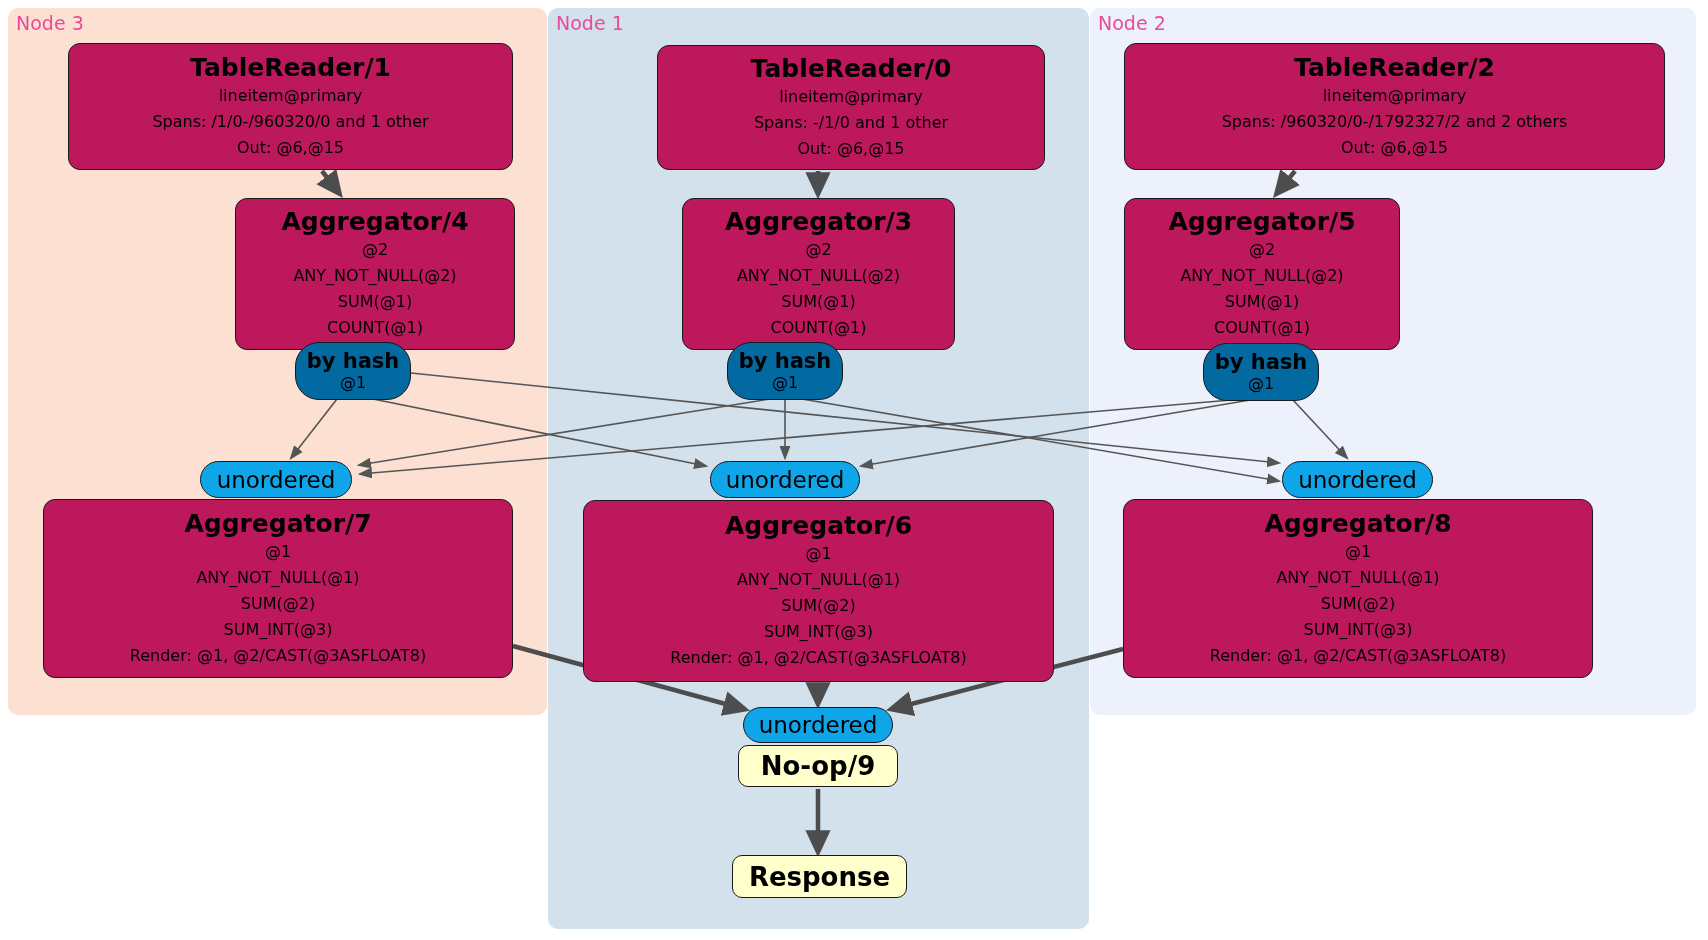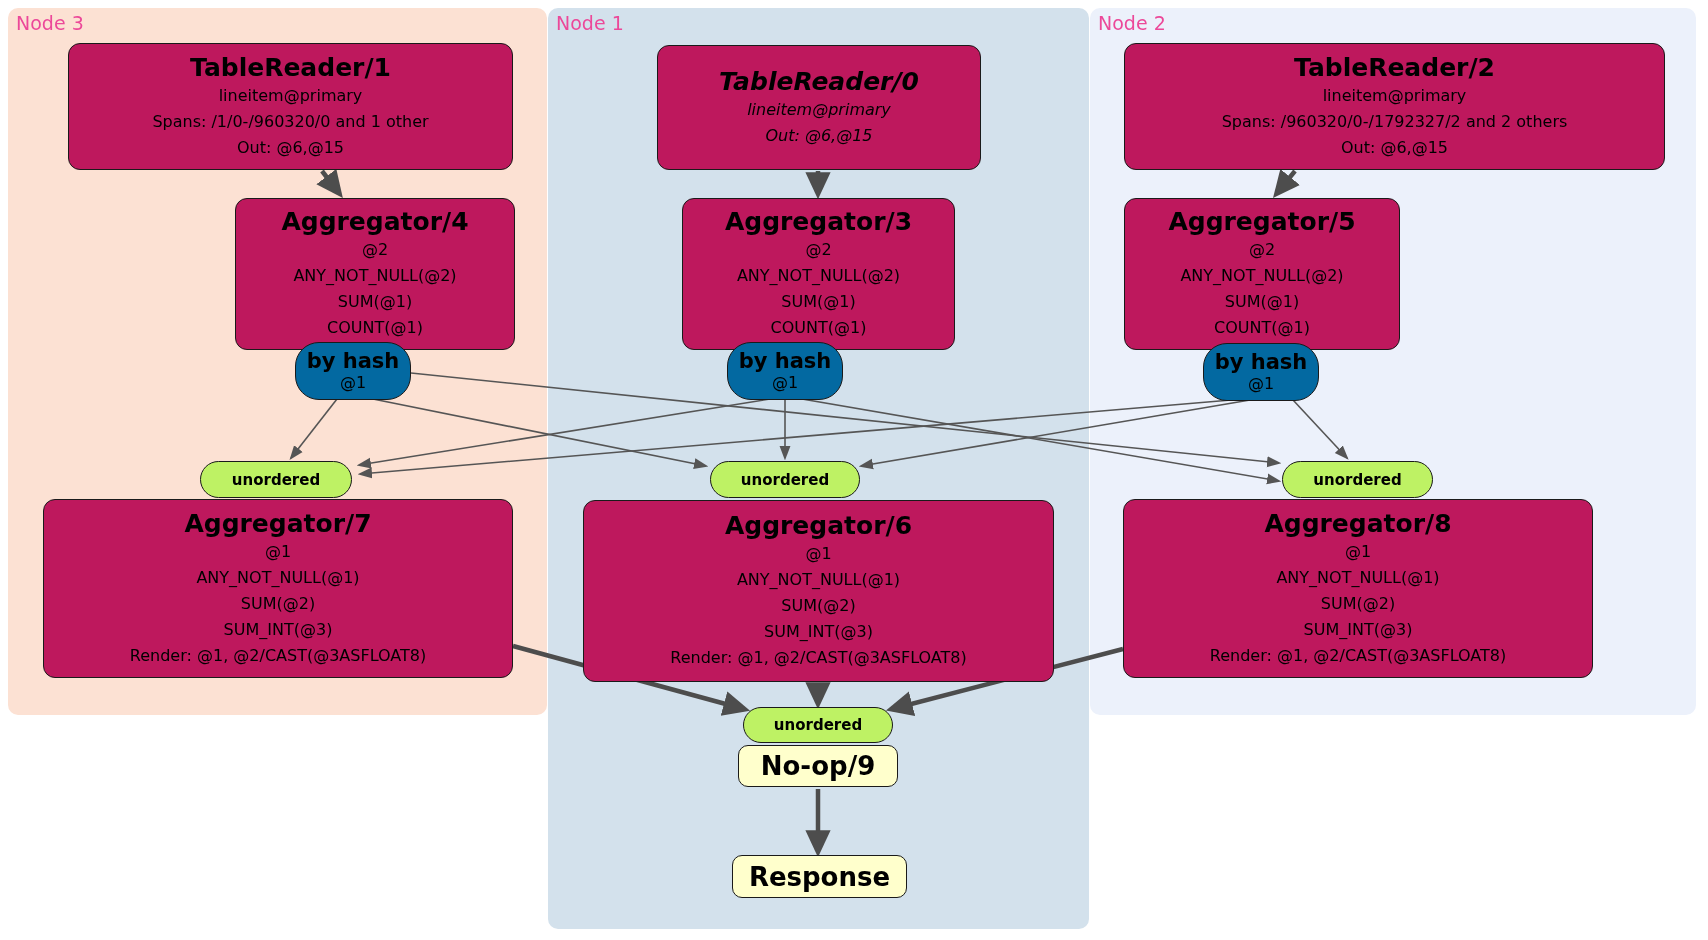--- a/index.html
+++ b/index.html
@@ -23,23 +23,23 @@
   .router{
     position:absolute;z-index:4;
     background:#0369a1;border:1.6px solid #1a1a1a;border-radius:24px;
     display:flex;flex-direction:column;justify-content:center;align-items:center;
     box-sizing:border-box;text-align:center;
   }
   .router .rl{font-weight:bold;font-size:21px;line-height:23px;}
   .router .rs{font-size:16px;line-height:19px;}
   .stream{
     position:absolute;z-index:4;
-    background:#bef264;border:1.6px solid #1a1a1a;border-radius:19px;
+    background:#0ea5e9;border:1.6px solid #1a1a1a;border-radius:19px;
     display:flex;justify-content:center;align-items:center;
-    font-weight:bold;font-size:15px;box-sizing:border-box;
+    font-weight:normal;font-size:23px;box-sizing:border-box;
   }
   .endbox{
     position:absolute;z-index:3;
     background:#ffffcc;border:1.8px solid #1a1a1a;border-radius:10px;
     display:flex;justify-content:center;align-items:center;
     font-weight:bold;font-size:26px;box-sizing:border-box;
   }
 </style>
 </head>
 <body>
@@ -81,23 +81,24 @@
   <line x1="1293" y1="400" x2="1347" y2="458" stroke="#555555" stroke-width="1.6" marker-end="url(#ah-thin)"></line>
 </svg>
 
 <div class="proc" style="left:68px;top:43px;width:445px;height:127px;">
   <div class="title">TableReader/1</div>
   <div class="line">lineitem@primary</div>
   <div class="line">Spans: /1/0-/960320/0 and 1 other</div>
   <div class="line">Out: @6,@15</div>
 </div>
 
-<div class="proc" style="left:657px;top:45px;width:324px;height:125px;font-style:italic;">
+<div class="proc" style="left:657px;top:45px;width:388px;height:125px;">
   <div class="title">TableReader/0</div>
   <div class="line">lineitem@primary</div>
+  <div class="line">Spans: -/1/0 and 1 other</div>
   <div class="line">Out: @6,@15</div>
 </div>
 
 <div class="proc" style="left:1124px;top:43px;width:541px;height:127px;">
   <div class="title">TableReader/2</div>
   <div class="line">lineitem@primary</div>
   <div class="line">Spans: /960320/0-/1792327/2 and 2 others</div>
   <div class="line">Out: @6,@15</div>
 </div>
 

